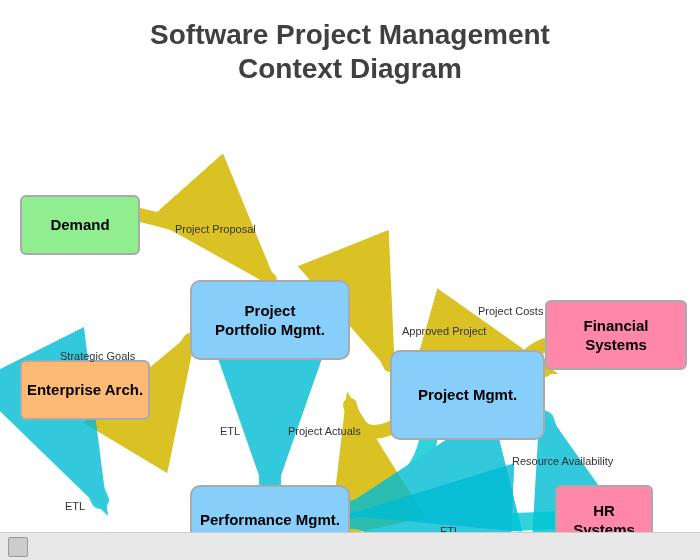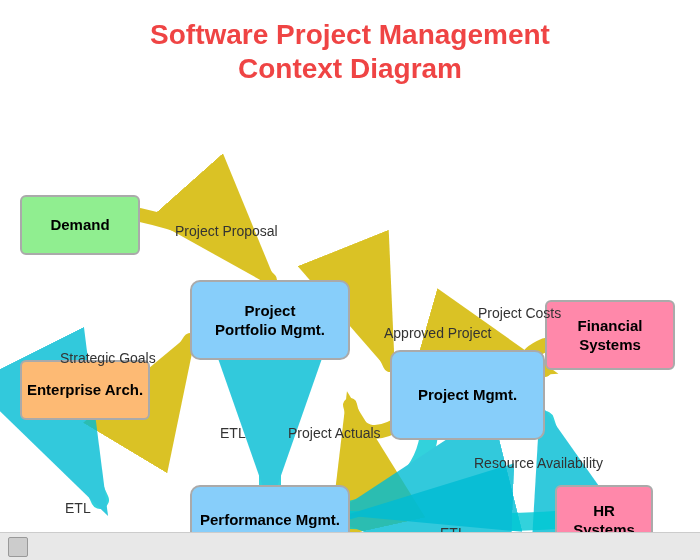--- a/index.html
+++ b/index.html
@@ -8,21 +8,21 @@
       height: 560px;
       background: #fff;
       font-family: Arial, sans-serif;
       overflow: hidden;
       position: relative;
     }
     .title {
       text-align: center;
       font-size: 28px;
       font-weight: bold;
-      color: #ef4444;
+      color: #404040;
       padding: 18px 20px 10px;
       line-height: 1.2;
     }
     .diagram {
       position: relative;
       width: 700px;
       height: 460px;
       top: 0;
     }
     
@@ -55,39 +55,39 @@
       left: 20px; top: 265px;
     }
     .box-projmgmt {
       background: #87cefa;
       width: 155px; height: 90px;
       left: 390px; top: 255px;
       border-radius: 10px;
     }
     .box-financial {
       background: #ff88aa;
-      width: 130px; height: 70px;
+      width: 142px; height: 70px;
       left: 545px; top: 205px;
     }
     .box-performance {
       background: #87cefa;
       width: 160px; height: 70px;
       left: 190px; top: 390px;
       border-radius: 10px;
     }
     .box-hr {
       background: #ff88aa;
       width: 98px; height: 70px;
       left: 555px; top: 390px; align-items: center;
     }
 
     
     .arrow-label {
       position: absolute;
-      font-size: 14px;
+      font-size: 11px;
       color: #333;
       text-align: center;
       line-height: 1.2;
     }
 
     
     svg.arrows {
       position: absolute;
       top: 0; left: 0;
       width: 700px;
@@ -180,42 +180,42 @@
   </div>
 
   <div class="arrow-label" style="left:175px; top:128px;">
     <span>Project
 Proposal</span>
   </div>
   <div class="arrow-label" style="left:60px; top:255px;">
     <span>Strategic
 Goals</span>
   </div>
-  <div class="arrow-label" style="left:344px; top:230px;padding-left:40px;">
+  <div class="arrow-label" style="left:362px; top:230px;padding-left:40px;">
     <span>Approved
 Project</span>
   </div>
   <div class="arrow-label" style="left:478px; top:210px;">
     <span>Project
 Costs</span>
   </div>
   <div class="arrow-label" style="left:288px; top:330px;">
     <span>Project
 Actuals</span>
   </div>
   <div class="arrow-label" style="left:220px; top:330px;">
     <span>ETL</span>
   </div>
   <div class="arrow-label" style="left:65px; top:405px;">
     <span>ETL</span>
   </div>
   <div class="arrow-label" style="left:440px; top:430px;">
     <span>ETL</span>
   </div>
-  <div class="arrow-label" style="left:474px; top:360px;">
+  <div class="arrow-label" style="left:512px; top:360px;">
     <span>Resource
 Availability</span>
   </div>
 </div>
 
 <div class="bottom-bar">
   <span class="bottom-icon"></span>
 </div>
 
 </body></html>

